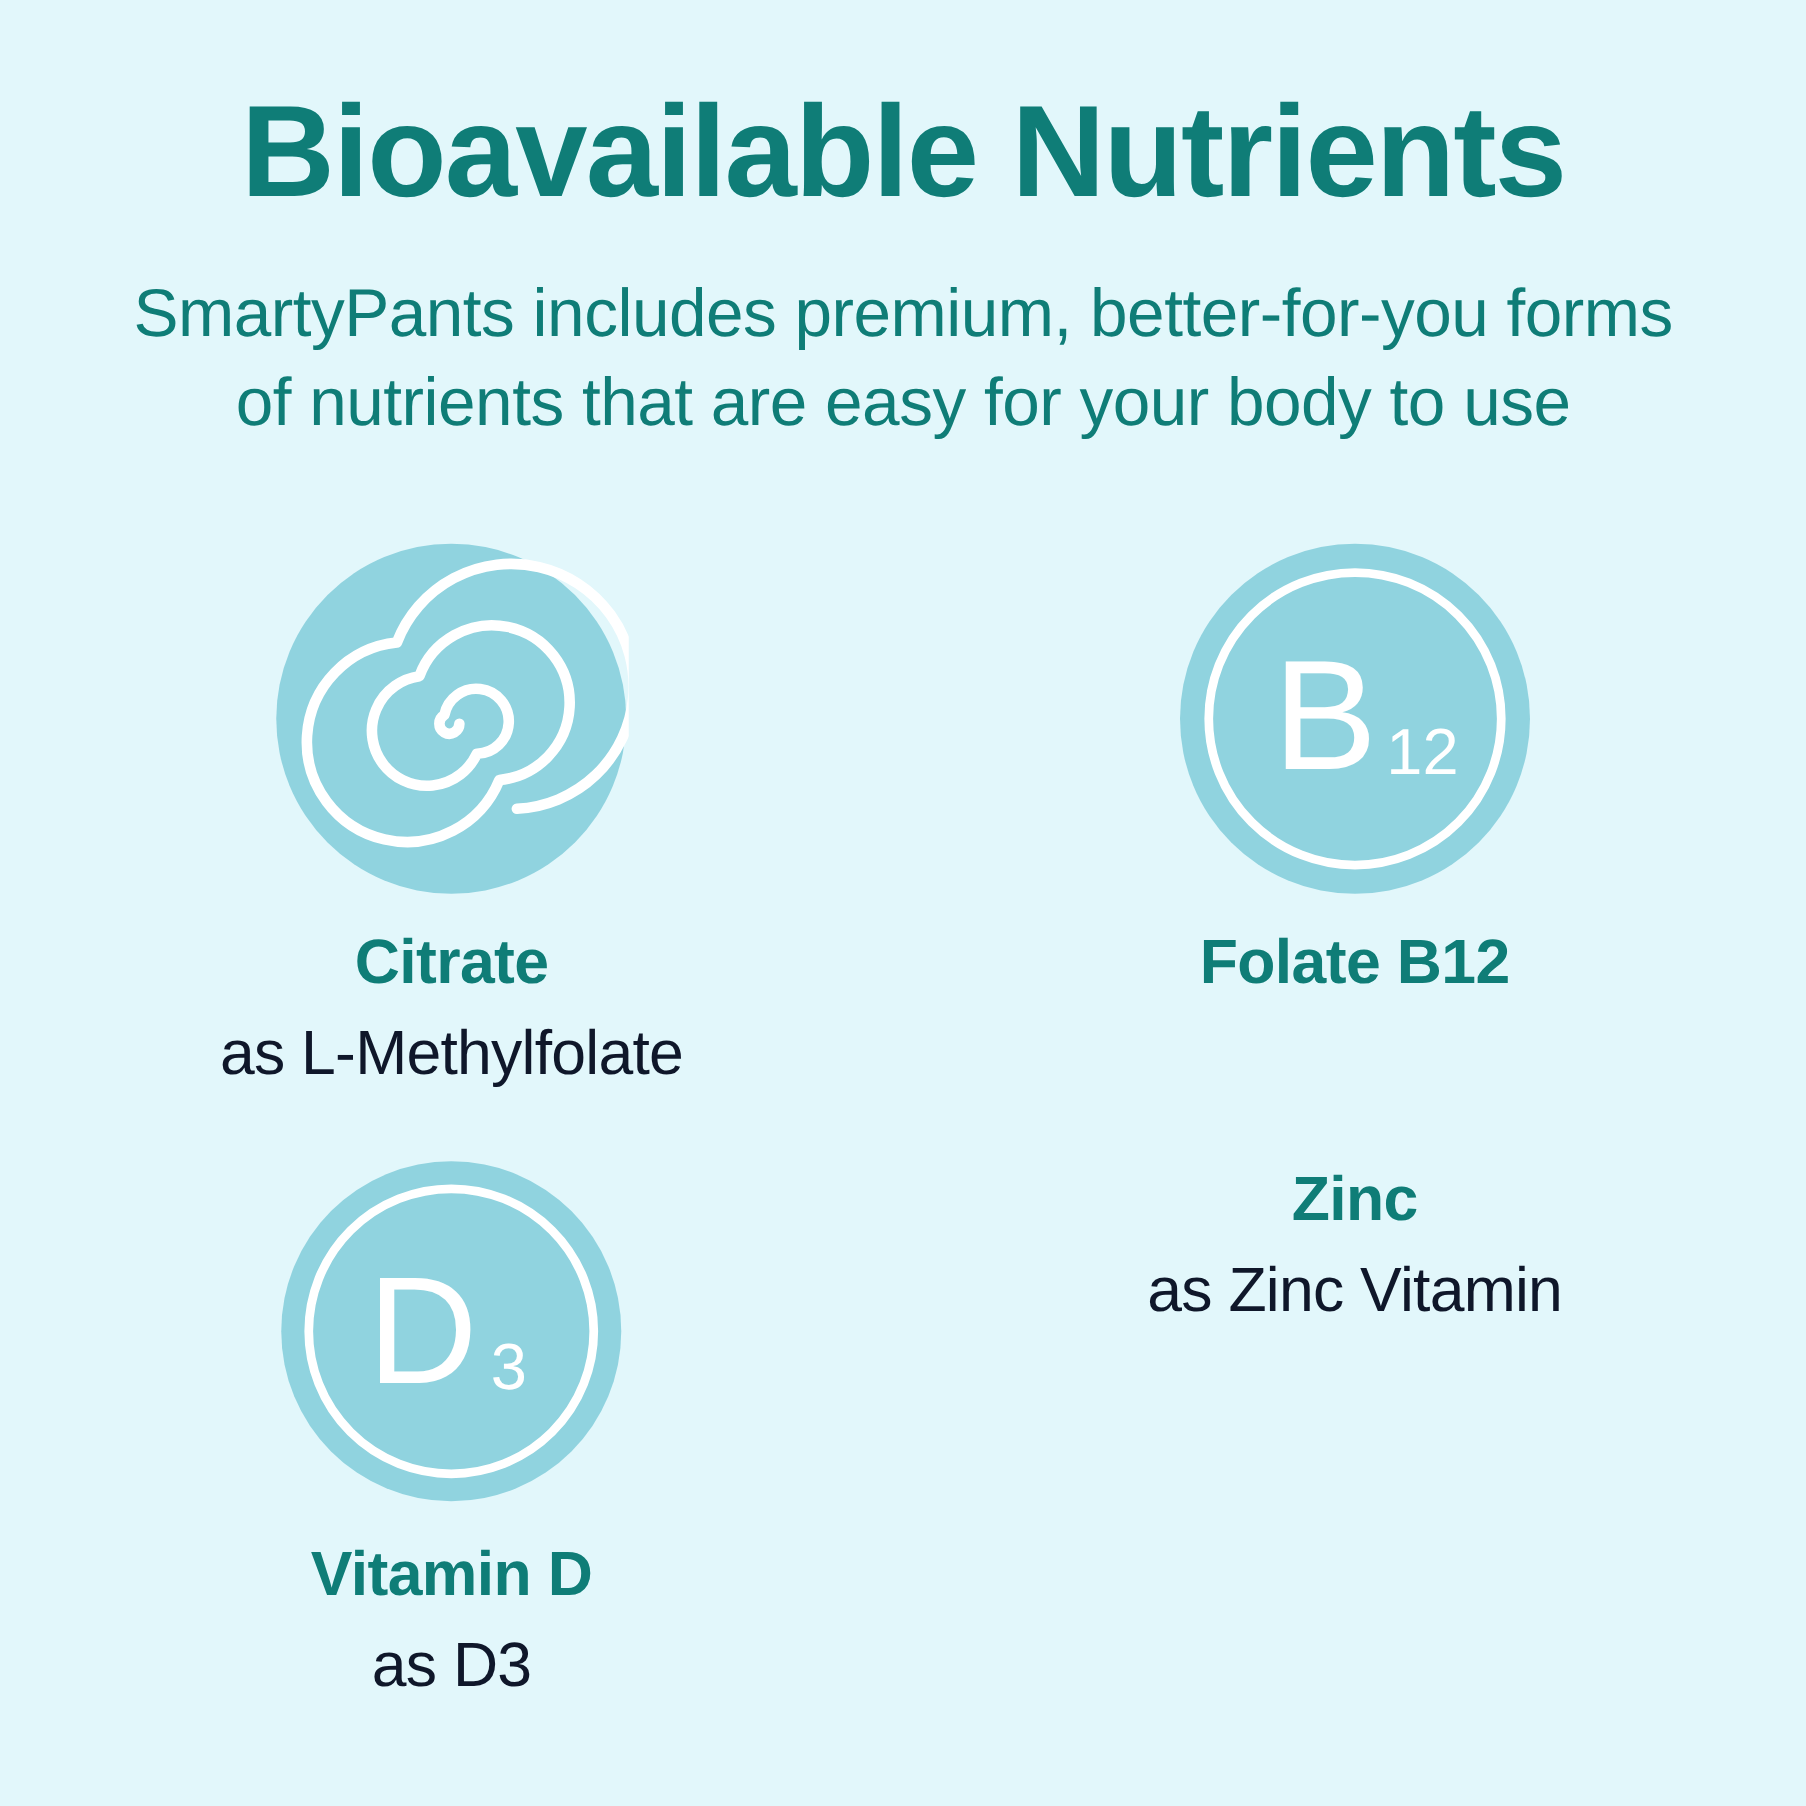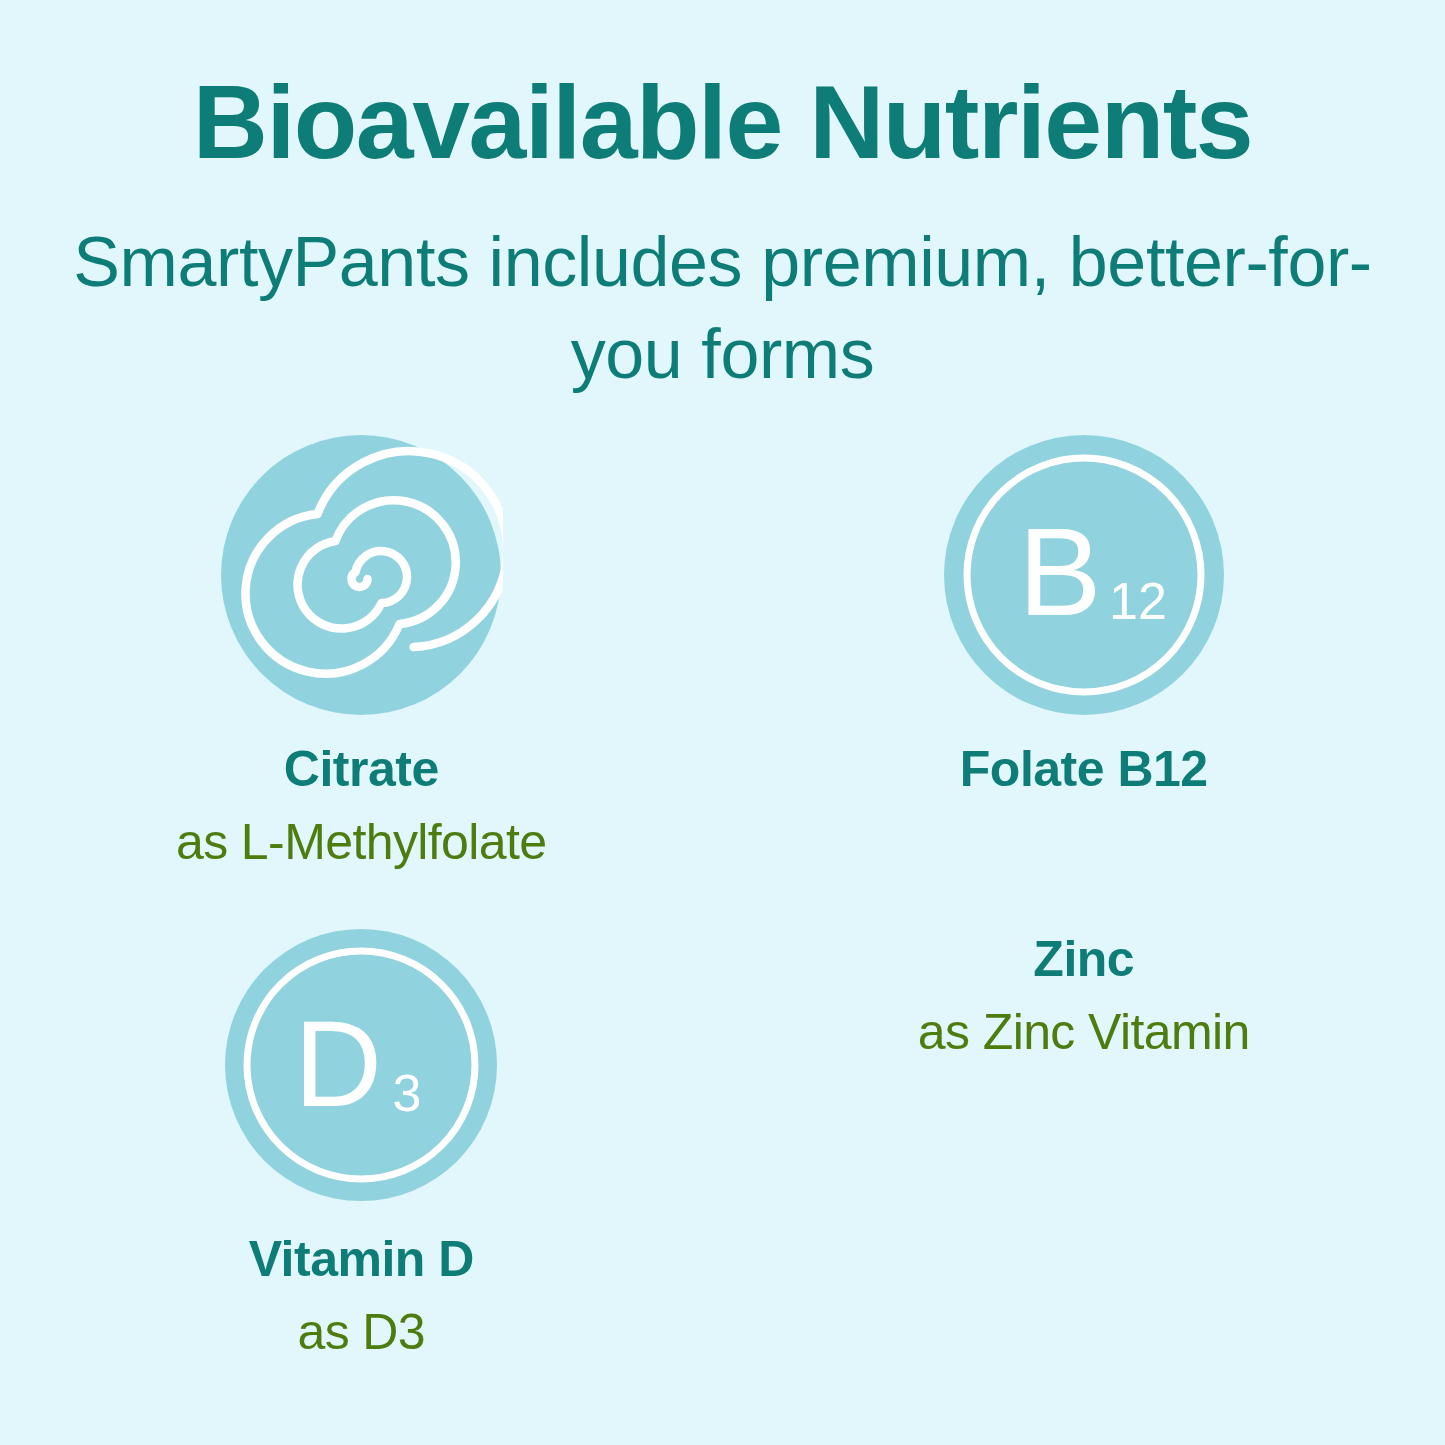--- a/index.html
+++ b/index.html
@@ -36,21 +36,21 @@
     font-size: 104px;
     line-height: 1.0;
     font-weight: 700;
     letter-spacing: -1.5px;
   }
   .page-subtitle {
     margin: 42px auto 0 auto;
     width: 1330px;
     color: #0f7d77;
     font-family: "Liberation Sans", sans-serif;
-    font-size: 70px;
+    font-size: 54px;
     line-height: 1.32;
     font-weight: 400;
     letter-spacing: -0.4px;
   }
 
   
   .nutrient-grid {
     position: absolute;
     top: 430px;
     left: 0;
@@ -76,21 +76,21 @@
     margin-top: 22px;
     color: #0f7d77;
     font-size: 50px;
     font-weight: 700;
     line-height: 1.1;
     letter-spacing: -0.5px;
     text-align: center;
   }
   .nutrient-form {
     margin-top: 18px;
-    color: #4d7c0f;
+    color: #0f172a;
     font-size: 50px;
     font-weight: 400;
     line-height: 1.1;
     letter-spacing: -0.6px;
     text-align: center;
   }
 
   
   .row2 .icon-slot { margin-top: 10px; }
 
@@ -98,20 +98,21 @@
 </style>
 </head>
 <body>
 
 <div class="page">
 
   <div class="header">
     <h1 class="page-title">Bioavailable Nutrients</h1>
     <div class="page-subtitle">
       <div>SmartyPants includes premium, better-for-you forms</div>
+      <div>of nutrients that are easy for your body to use</div>
     </div>
   </div>
 
   <div class="nutrient-grid">
 
     <div class="nutrient-card">
       <div class="icon-slot">
         <svg width="284" height="284" viewBox="0 0 284 284">
           <circle cx="142" cy="142" r="140" fill="#90d3df"></circle>
           <path d="M 148.5 146

